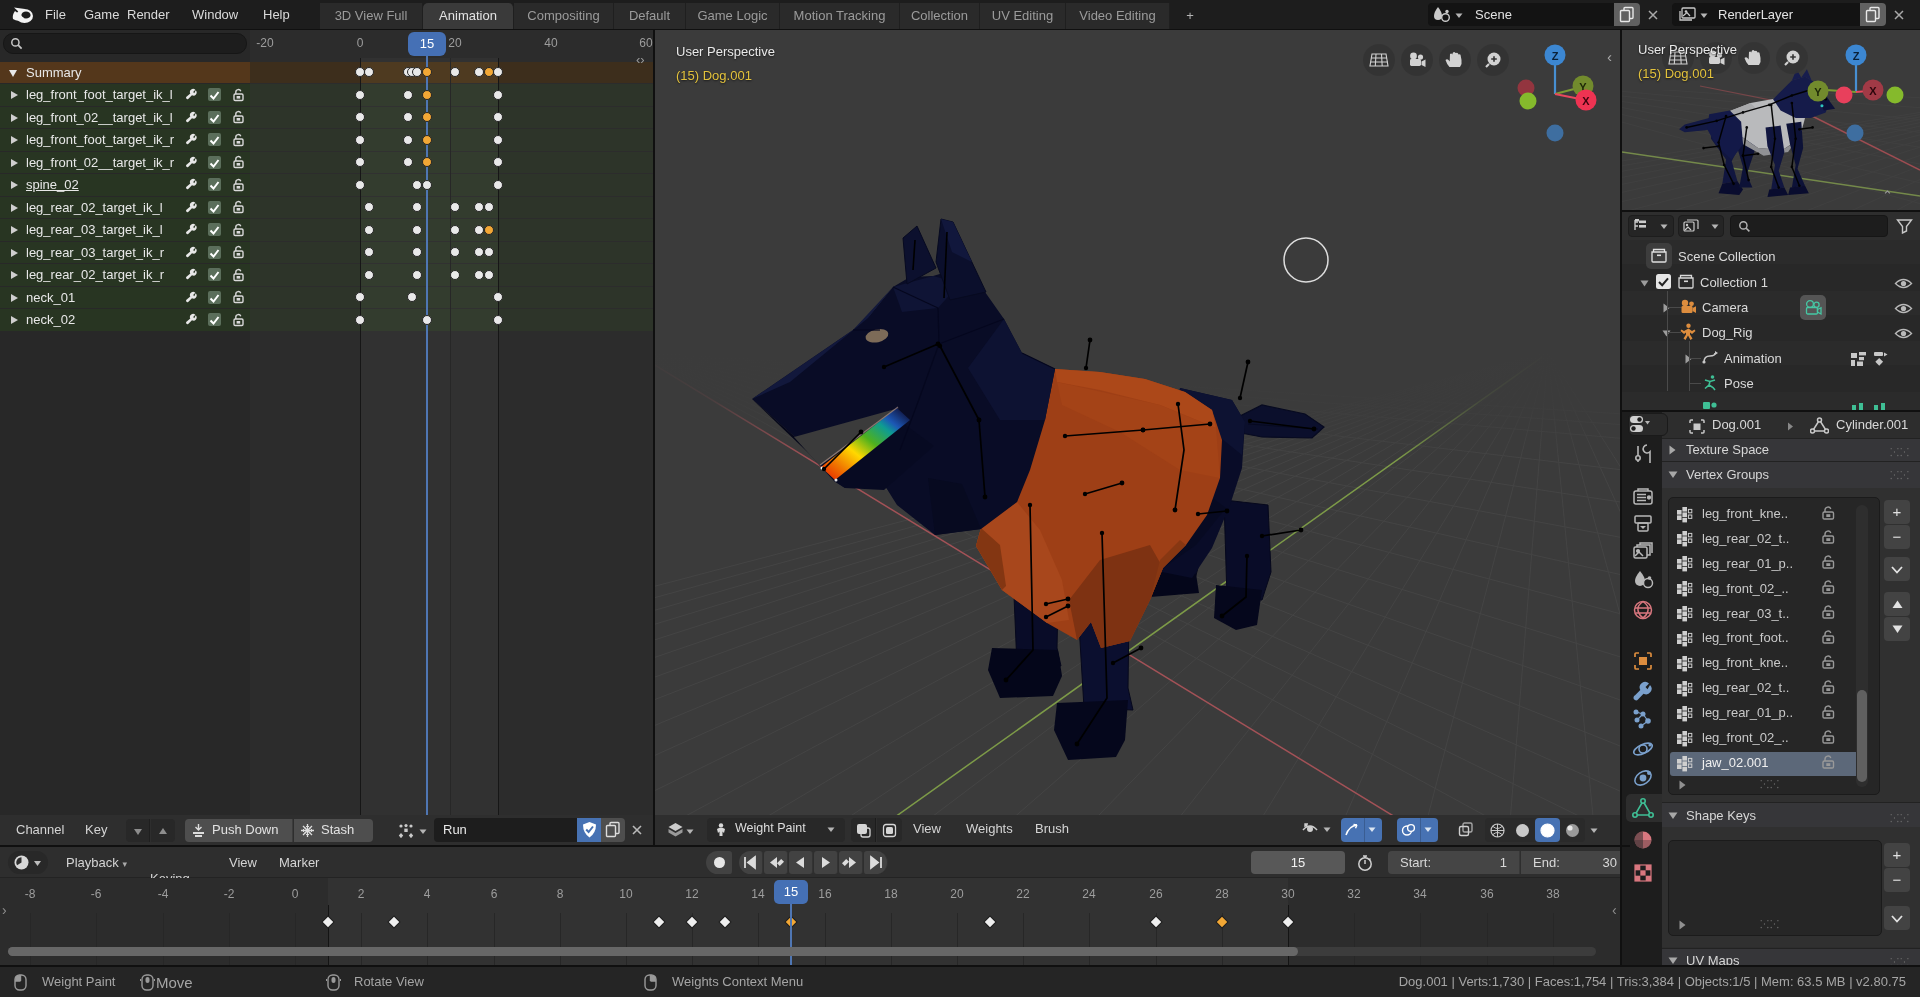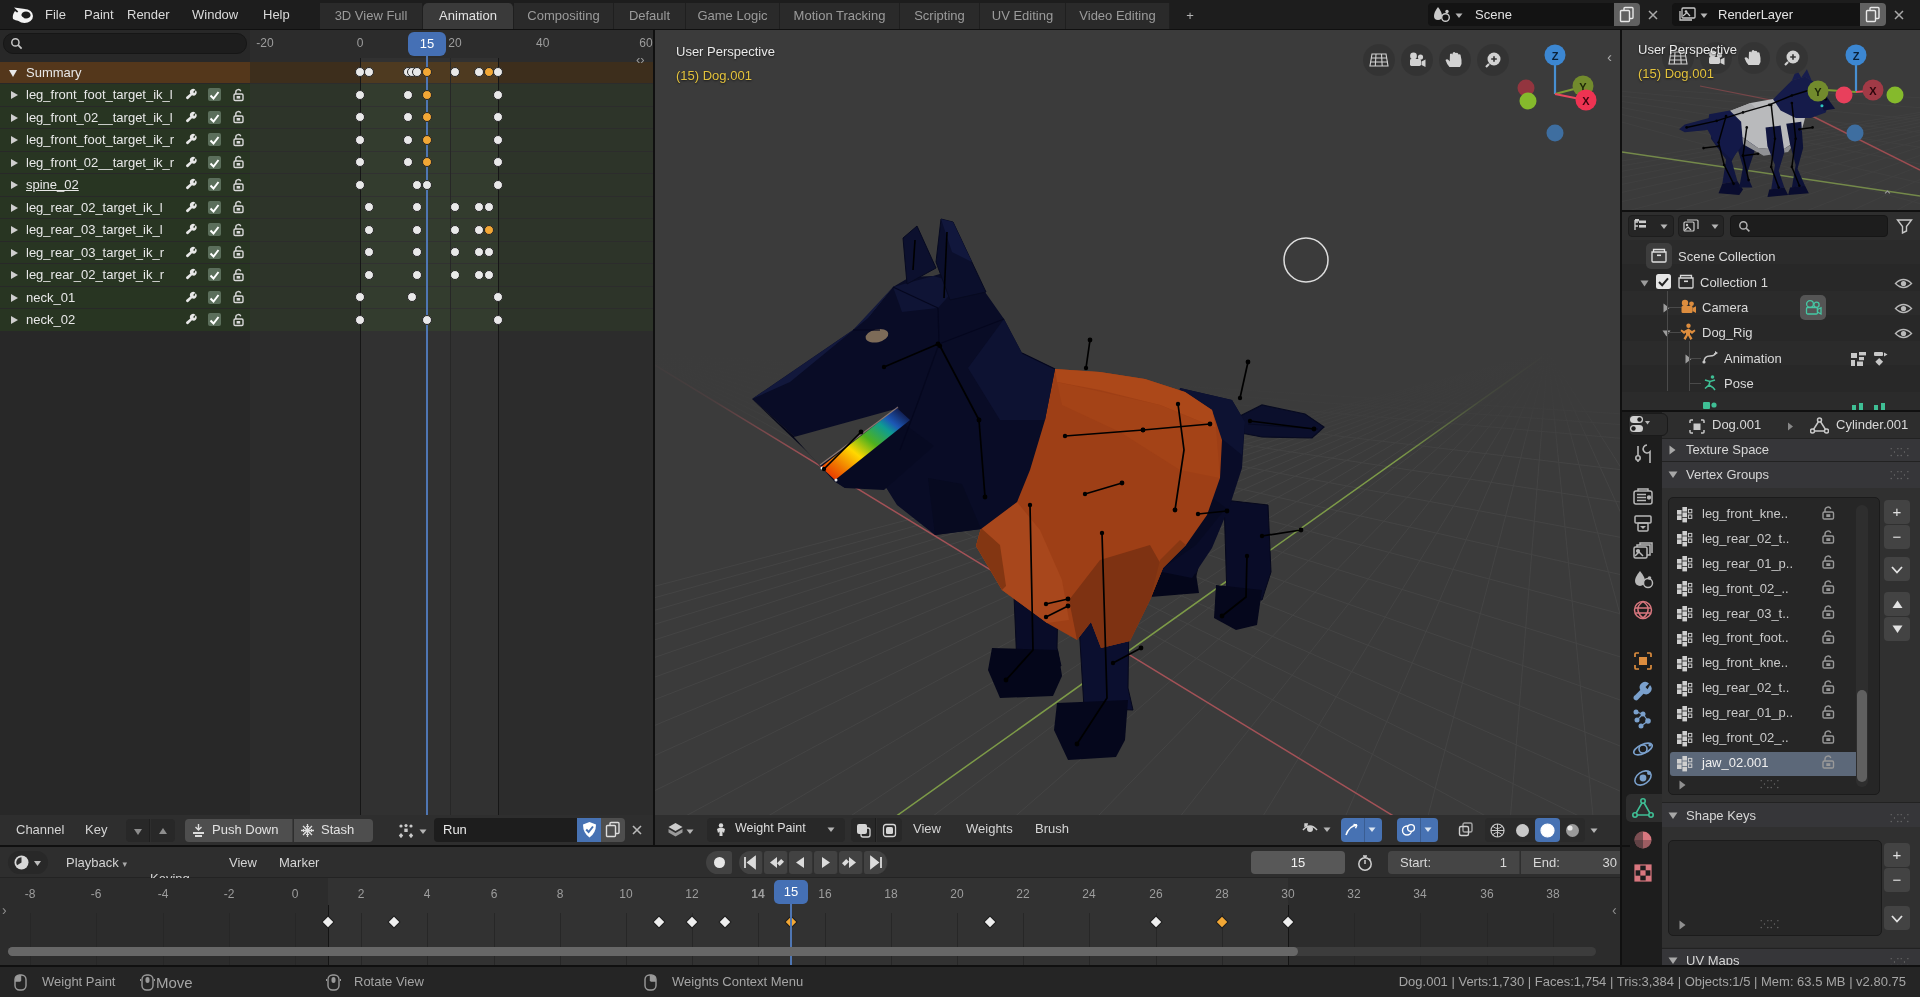--- a/index.html
+++ b/index.html
@@ -35,31 +35,31 @@
 <body>
 <div id="stage">
 <div id="topbar" class="abs">
   <svg class="abs" style="left:12px;top:5px" width="22" height="20" viewBox="0 0 22 20">
     <ellipse cx="12.5" cy="11" rx="8.5" ry="7" fill="#f4f4f4"></ellipse>
     <ellipse cx="14" cy="10" rx="4.6" ry="3.6" fill="#1d1d1d"></ellipse>
     <path d="M1,14 Q7,18 12,13 L3,6 Q0,10 1,14 Z" fill="#f4f4f4"></path>
     <path d="M2,2.5 L13,4 L8,8 Z" fill="#f4f4f4"></path>
   </svg>
   <div class="menu" style="left:45px">File</div>
-  <div class="menu" style="left:84px">Paint</div>
+  <div class="menu" style="left:84px">Game</div>
   <div class="menu" style="left:127px">Render</div>
   <div class="menu" style="left:192px">Window</div>
   <div class="menu" style="left:263px">Help</div>
   <div class="wtab" style="left:320px;width:103px;">3D View Full</div>
   <div class="wtab active" style="left:423px;width:91px;">Animation</div>
   <div class="wtab" style="left:514px;width:100px;">Compositing</div>
   <div class="wtab" style="left:614px;width:72px;">Default</div>
   <div class="wtab" style="left:686px;width:94px;">Game Logic</div>
   <div class="wtab" style="left:780px;width:120px;">Motion Tracking</div>
-  <div class="wtab" style="left:900px;width:80px;">Scripting</div>
+  <div class="wtab" style="left:900px;width:80px;">Collection</div>
   <div class="wtab" style="left:980px;width:86px;">UV Editing</div>
   <div class="wtab" style="left:1066px;width:104px;">Video Editing</div>
   <div class="wtab" style="left:1170px;width:40px;border-right:none;background:#1d1d1d;color:#b5b5b5;">+</div>
 
   <div class="abs" style="left:1428px;top:3px;width:188px;height:23px;background:#131313;border-radius:4px;"></div>
   <svg class="abs" style="left:1432px;top:6px" width="20" height="17" viewBox="0 0 20 17">
     <path d="M6,1 Q10,6 10,10 a4,4 0 1 1 -8,0 Q2,6 6,1 Z" fill="#c9c9c9"></path>
     <circle cx="13.5" cy="11.5" r="3.8" fill="#131313" stroke="#c9c9c9" stroke-width="1.4"></circle>
     <circle cx="15" cy="5.5" r="1.7" fill="#c9c9c9"></circle>
       </svg>
@@ -367,21 +367,21 @@
       </svg>
 <div class="abs" style="left:0;top:0;width:250px;height:28px;background:#282828"></div>
 <div class="abs field" style="left:3px;top:3px;width:244px;height:21px;border:1px solid #161616;border-radius:10px;"></div>
 <svg class="abs" style="left:10px;top:7px" width="13" height="13" viewBox="0 0 13 13">
         <circle cx="5.4" cy="5.4" r="3.6" stroke="#c8c8c8" stroke-width="1.5" fill="none"></circle>
         <line x1="8.2" y1="8.2" x2="11.6" y2="11.6" stroke="#c8c8c8" stroke-width="1.7"></line>
       </svg>
 <div class="rlab" style="left:250px;width:30px;text-align:center;top:6px;position:absolute;">-20</div>
 <div class="rlab" style="left:345px;width:30px;text-align:center;top:6px;position:absolute;">0</div>
 <div class="rlab" style="left:440px;width:30px;text-align:center;top:6px;position:absolute;">20</div>
-<div class="rlab" style="left:536px;width:30px;top:6px;position:absolute;">40</div>
+<div class="rlab" style="left:536px;width:30px;text-align:center;top:6px;position:absolute;">40</div>
 <div class="rlab" style="left:631px;width:30px;text-align:center;top:6px;position:absolute;">60</div>
 <div class="abs" style="left:408px;top:2px;width:38px;height:24px;background:#4570b5;border-radius:6px;color:#fff;font-size:13px;text-align:center;line-height:24px;">15</div>
 <div class="abs" style="left:636px;top:22px;color:#9a9a9a;font-size:13px;">‹›</div>
 
 </div>
 <div id="dopehead" class="abs">
 <div class="abs" style="left:0;top:0;width:655px;height:30px;background:#2e2e2e;"></div>
 <div class="abs txt" style="left:16px;top:7px;font-size:13px;">Channel</div>
 <div class="abs txt" style="left:85px;top:7px;font-size:13px;">Key</div>
 <div class="abs" style="left:126px;top:4px;width:24px;height:23px;background:#282828;border-radius:4px 0 0 4px;border-right:1px solid #1f1f1f;"></div>
@@ -788,21 +788,21 @@
 <div class="abs" style="left:81px;top:40px;width:30px;text-align:center;font-size:12px;color:#9d9d9d;">-6</div>
 <div class="abs" style="left:148px;top:40px;width:30px;text-align:center;font-size:12px;color:#9d9d9d;">-4</div>
 <div class="abs" style="left:214px;top:40px;width:30px;text-align:center;font-size:12px;color:#9d9d9d;">-2</div>
 <div class="abs" style="left:280px;top:40px;width:30px;text-align:center;font-size:12px;color:#9d9d9d;">0</div>
 <div class="abs" style="left:346px;top:40px;width:30px;text-align:center;font-size:12px;color:#9d9d9d;">2</div>
 <div class="abs" style="left:412px;top:40px;width:30px;text-align:center;font-size:12px;color:#9d9d9d;">4</div>
 <div class="abs" style="left:479px;top:40px;width:30px;text-align:center;font-size:12px;color:#9d9d9d;">6</div>
 <div class="abs" style="left:545px;top:40px;width:30px;text-align:center;font-size:12px;color:#9d9d9d;">8</div>
 <div class="abs" style="left:611px;top:40px;width:30px;text-align:center;font-size:12px;color:#9d9d9d;">10</div>
 <div class="abs" style="left:677px;top:40px;width:30px;text-align:center;font-size:12px;color:#9d9d9d;">12</div>
-<div class="abs" style="left:743px;top:40px;width:30px;text-align:center;font-size:12px;color:#9d9d9d;font-weight:bold;">14</div>
+<div class="abs" style="left:743px;top:40px;width:30px;text-align:center;font-size:12px;color:#9d9d9d;">14</div>
 <div class="abs" style="left:810px;top:40px;width:30px;text-align:center;font-size:12px;color:#9d9d9d;">16</div>
 <div class="abs" style="left:876px;top:40px;width:30px;text-align:center;font-size:12px;color:#9d9d9d;">18</div>
 <div class="abs" style="left:942px;top:40px;width:30px;text-align:center;font-size:12px;color:#9d9d9d;">20</div>
 <div class="abs" style="left:1008px;top:40px;width:30px;text-align:center;font-size:12px;color:#9d9d9d;">22</div>
 <div class="abs" style="left:1074px;top:40px;width:30px;text-align:center;font-size:12px;color:#9d9d9d;">24</div>
 <div class="abs" style="left:1141px;top:40px;width:30px;text-align:center;font-size:12px;color:#9d9d9d;">26</div>
 <div class="abs" style="left:1207px;top:40px;width:30px;text-align:center;font-size:12px;color:#9d9d9d;">28</div>
 <div class="abs" style="left:1273px;top:40px;width:30px;text-align:center;font-size:12px;color:#9d9d9d;">30</div>
 <div class="abs" style="left:1339px;top:40px;width:30px;text-align:center;font-size:12px;color:#9d9d9d;">32</div>
 <div class="abs" style="left:1405px;top:40px;width:30px;text-align:center;font-size:12px;color:#9d9d9d;">34</div>

